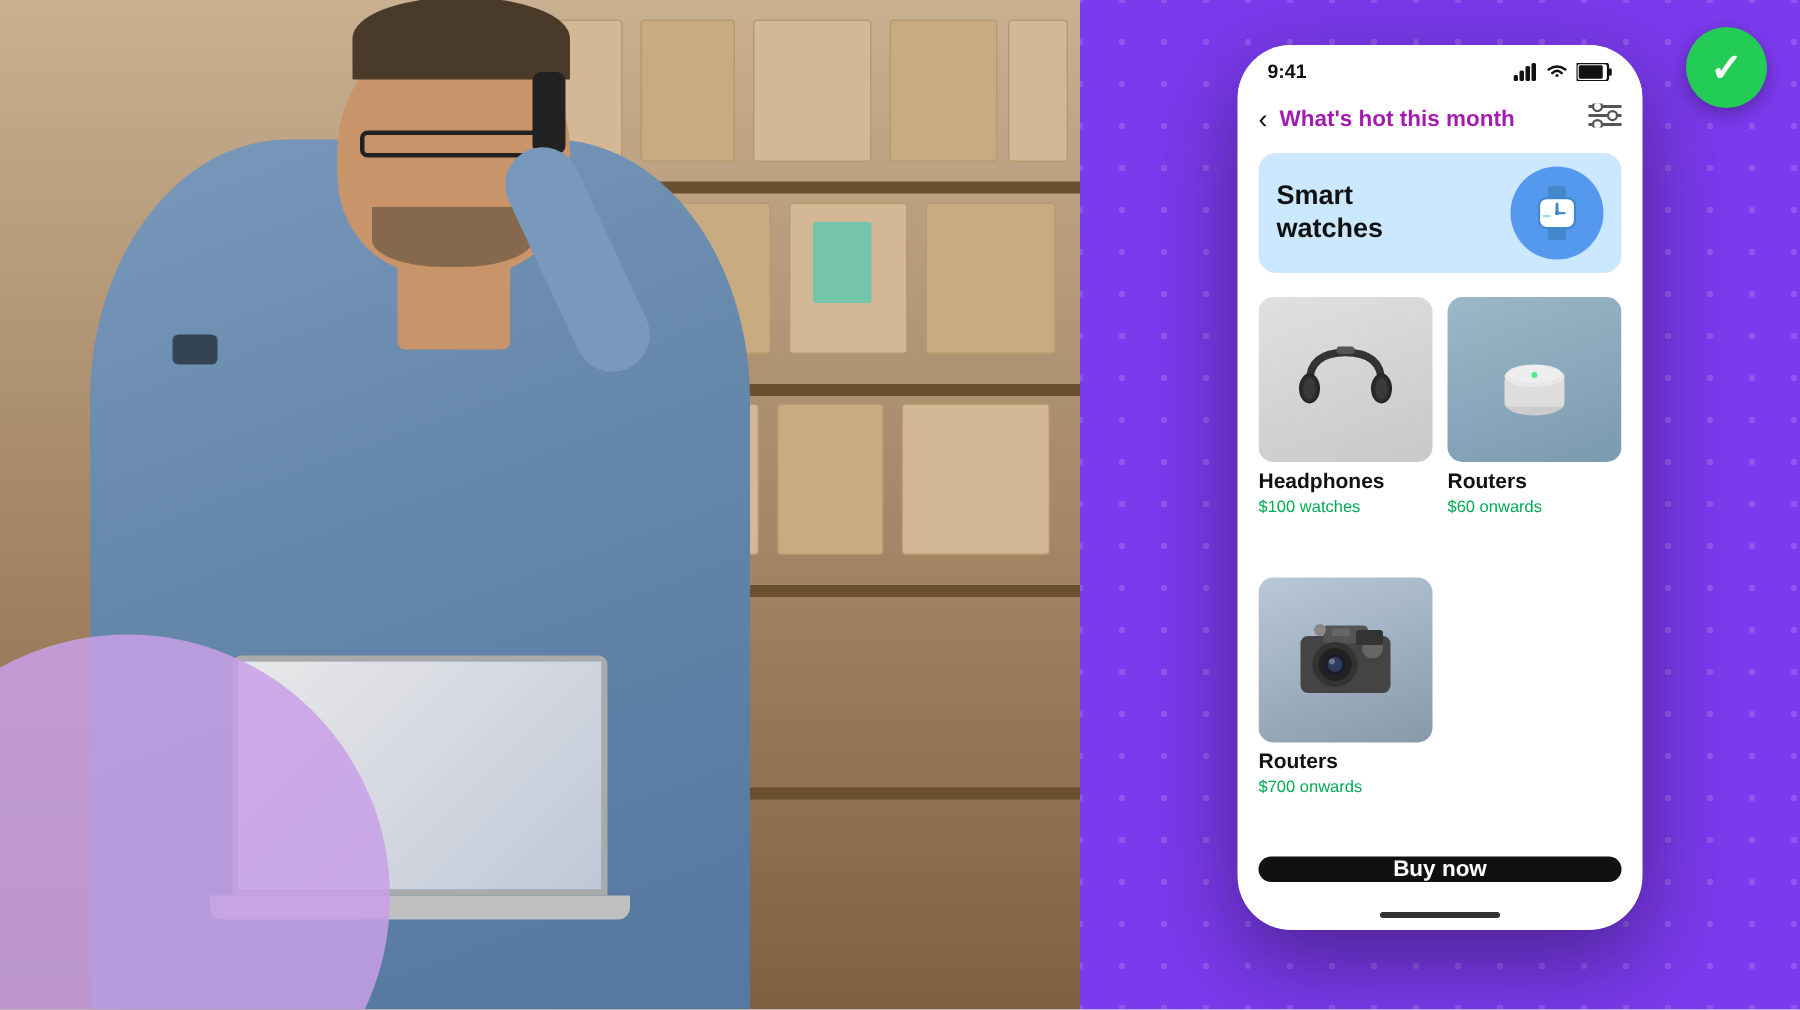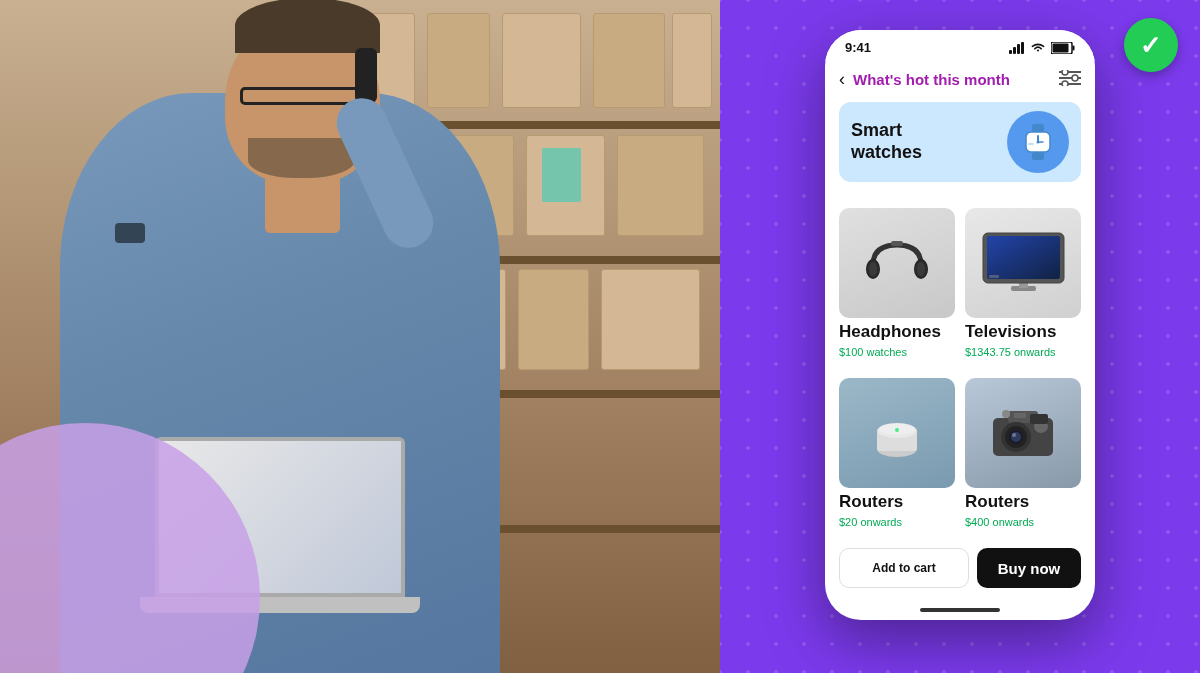--- a/index.html
+++ b/index.html
@@ -114,21 +114,21 @@
     }
 
     
     .smart-watch-banner {
       background: #cce8ff;
       border-radius: 12px;
       padding: 14px 12px;
       display: flex;
       align-items: center;
       justify-content: space-between;
-      margin-bottom: 26px;
+      margin-bottom: 16px;
       flex-shrink: 0;
       height: 80px;
     }
 
     .banner-text {
       font-size: 18px;
       font-weight: 800;
       color: #111;
       line-height: 1.2;
     }
@@ -210,21 +210,21 @@
     .camera-img {
       background: linear-gradient(160deg, #b8c8d8 0%, #8899aa 100%);
     }
 
     .camera-svg {
       width: 70px;
       height: 55px;
     }
 
     .product-name {
-      font-size: 17px;
+      font-size: 14px;
       font-weight: 600;
       color: #111;
     }
 
     .product-price {
       font-size: 11px;
       color: #00aa55;
       font-weight: 500;
     }
 
@@ -482,61 +482,36 @@
 
               <ellipse cx="60" cy="42" rx="6" ry="9" fill="#333" opacity="0.6"></ellipse>
 
               <rect x="30" y="14" width="12" height="5" rx="2" fill="#555"></rect>
             </svg>
           </div>
           <div class="product-name">Headphones</div>
           <div class="product-price">$100 watches</div>
         </div>
 
-        <div class="product-card">
-          <div class="product-image tv-img">
-            <svg class="tv-svg" viewBox="0 0 85 65">
-
-              <rect x="30" y="55" width="25" height="5" rx="2" fill="#888"></rect>
-              <rect x="38" y="50" width="9" height="7" rx="1" fill="#999"></rect>
-
-              <rect x="2" y="2" width="81" height="50" rx="5" fill="#555" stroke="#444" stroke-width="1"></rect>
-
-              <rect x="6" y="5" width="73" height="43" rx="3" fill="#1a2a3a"></rect>
-
-              <rect x="6" y="5" width="73" height="43" rx="3" fill="url(#tvgrad)"></rect>
-              <defs>
-                <linearGradient id="tvgrad" x1="0" y1="0" x2="1" y2="1">
-                  <stop offset="0%" stop-color="#2244aa"></stop>
-                  <stop offset="100%" stop-color="#112244"></stop>
-                </linearGradient>
-              </defs>
-
-              <rect x="8" y="44" width="10" height="3" rx="1" fill="#888" opacity="0.5"></rect>
-            </svg>
-          </div>
-          <div class="product-name">Televisions</div>
-          <div class="product-price">$1343.75 onwards</div>
-        </div>
 
         <div class="product-card">
           <div class="product-image router-img">
             <svg class="router-svg" viewBox="0 0 60 60">
 
               <ellipse cx="30" cy="46" rx="20" ry="8" fill="#ccc"></ellipse>
               <rect x="10" y="28" width="40" height="20" rx="3" fill="#ddd"></rect>
               <ellipse cx="30" cy="28" rx="20" ry="7" fill="#e8e8e8"></ellipse>
 
               <ellipse cx="30" cy="26" rx="18" ry="6" fill="#eee"></ellipse>
 
               <circle cx="30" cy="27" r="2" fill="#44ee88"></circle>
             </svg>
           </div>
           <div class="product-name">Routers</div>
-          <div class="product-price">$20 onwards</div>
+          <div class="product-price">$60 onwards</div>
         </div>
 
         <div class="product-card">
           <div class="product-image camera-img">
             <svg class="camera-svg" viewBox="0 0 70 55">
 
               <rect x="5" y="12" width="60" height="38" rx="5" fill="#444"></rect>
 
               <rect x="20" y="5" width="30" height="12" rx="3" fill="#555"></rect>
 
@@ -553,27 +528,26 @@
               <circle cx="18" cy="8" r="4" fill="#888"></circle>
 
               <circle cx="53" cy="20" r="7" fill="#666"></circle>
 
               <rect x="42" y="8" width="18" height="10" rx="2" fill="#333"></rect>
 
               <rect x="26" y="7" width="12" height="5" rx="1" fill="#666"></rect>
             </svg>
           </div>
           <div class="product-name">Routers</div>
-          <div class="product-price">$400 onwards</div>
+          <div class="product-price">$700 onwards</div>
         </div>
 
       </div>
     </div>
 
     <div class="phone-bottom">
-      <button class="btn-add-cart">Add to cart</button>
       <button class="btn-buy-now">Buy now</button>
     </div>
 
     <div class="phone-home-bar"></div>
   </div>
 
 </div>
 
 </body></html>

